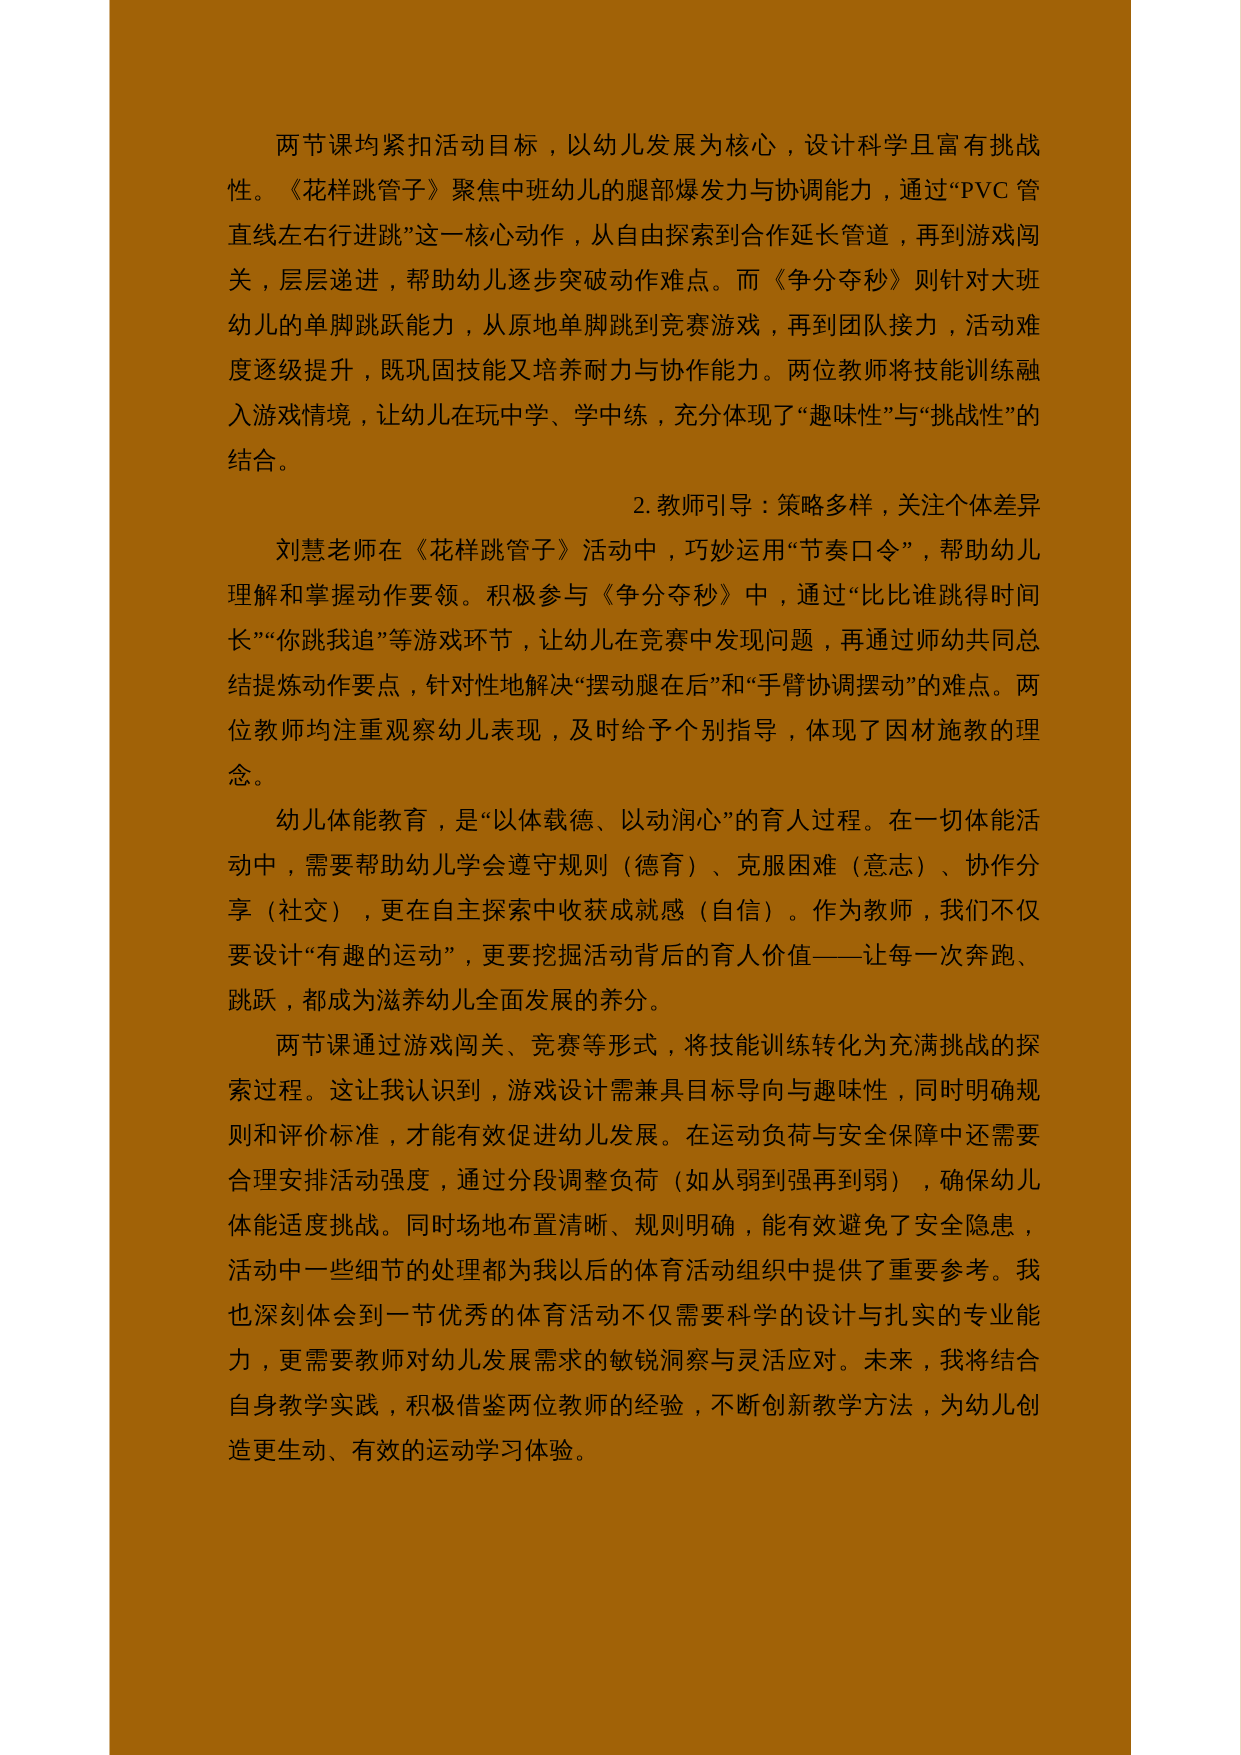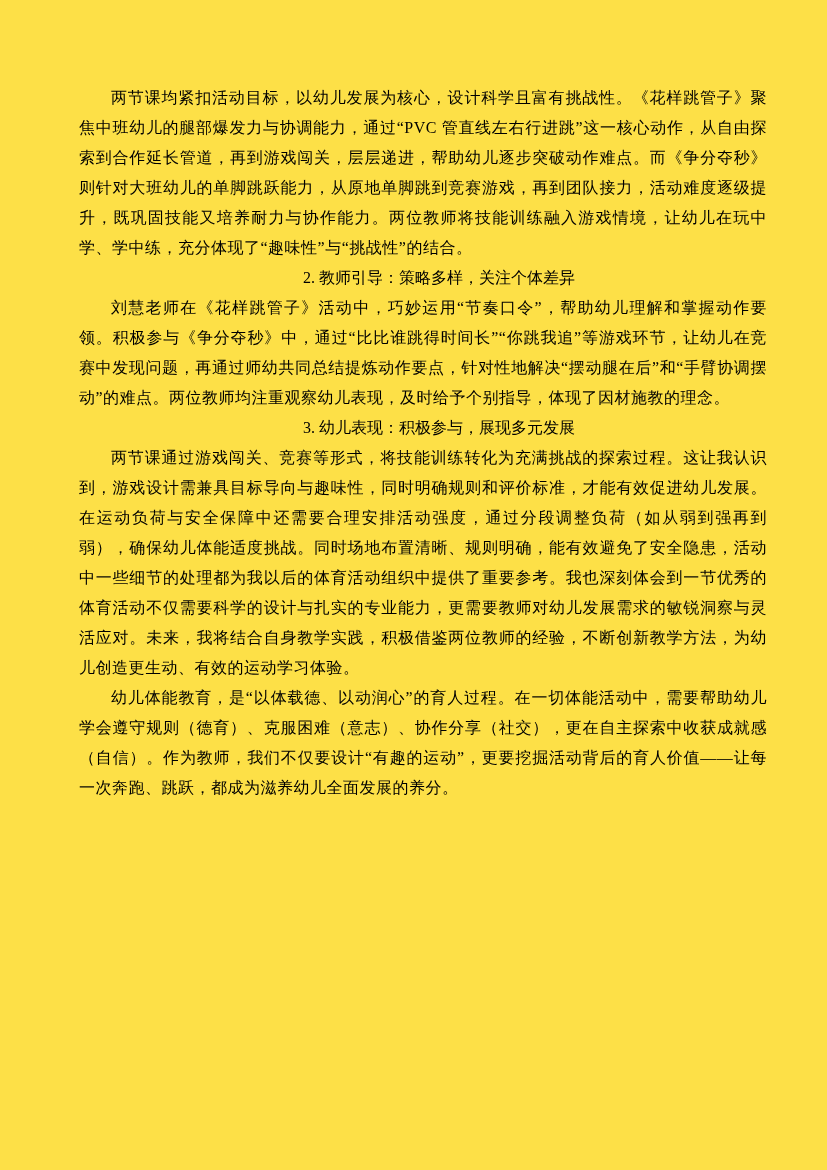--- a/index.html
+++ b/index.html
@@ -2,55 +2,54 @@
 <html><head>
 <meta charset="utf-8">
 <style>
   html, body {
     margin: 0;
     padding: 0;
     background: #ffffff;
   }
   .page {
     position: relative;
-    width: 827px;
+    width: 681px;
     min-height: 1170px;
     margin: 0 auto;
-    background: #fde047;
+    background: #a16207;
     box-sizing: border-box;
     padding: 83px 60px 28px 79px;
     font-family: "Liberation Serif", "DejaVu Serif", serif;
     font-size: 16px;
     line-height: 30px;
     color: #000000;
   }
   .para {
     margin: 0;
     padding: 0;
     text-indent: 2em;
     text-align: justify;
     letter-spacing: 0.5px;
   }
   .heading {
     margin: 0;
     padding: 0;
     text-indent: 2em;
-    text-align: center;
+    text-align: right;
     font-weight: normal;
   }
 </style>
 </head>
 <body>
 
 <div class="page">
   <p class="para">两节课均紧扣活动目标，以幼儿发展为核心，设计科学且富有挑战性。《花样跳管子》聚焦中班幼儿的腿部爆发力与协调能力，通过“PVC 管直线左右行进跳”这一核心动作，从自由探索到合作延长管道，再到游戏闯关，层层递进，帮助幼儿逐步突破动作难点。而《争分夺秒》则针对大班幼儿的单脚跳跃能力，从原地单脚跳到竞赛游戏，再到团队接力，活动难度逐级提升，既巩固技能又培养耐力与协作能力。两位教师将技能训练融入游戏情境，让幼儿在玩中学、学中练，充分体现了“趣味性”与“挑战性”的结合。</p>
 
   <p class="heading">2. 教师引导：策略多样，关注个体差异</p>
 
   <p class="para">刘慧老师在《花样跳管子》活动中，巧妙运用“节奏口令”，帮助幼儿理解和掌握动作要领。积极参与《争分夺秒》中，通过“比比谁跳得时间长”“你跳我追”等游戏环节，让幼儿在竞赛中发现问题，再通过师幼共同总结提炼动作要点，针对性地解决“摆动腿在后”和“手臂协调摆动”的难点。两位教师均注重观察幼儿表现，及时给予个别指导，体现了因材施教的理念。</p>
 
-  <p class="heading">3. 幼儿表现：积极参与，展现多元发展</p>
 
 
+  <p class="para">幼儿体能教育，是“以体载德、以动润心”的育人过程。在一切体能活动中，需要帮助幼儿学会遵守规则（德育）、克服困难（意志）、协作分享（社交），更在自主探索中收获成就感（自信）。作为教师，我们不仅要设计“有趣的运动”，更要挖掘活动背后的育人价值——让每一次奔跑、跳跃，都成为滋养幼儿全面发展的养分。</p>
+
   <p class="para">两节课通过游戏闯关、竞赛等形式，将技能训练转化为充满挑战的探索过程。这让我认识到，游戏设计需兼具目标导向与趣味性，同时明确规则和评价标准，才能有效促进幼儿发展。在运动负荷与安全保障中还需要合理安排活动强度，通过分段调整负荷（如从弱到强再到弱），确保幼儿体能适度挑战。同时场地布置清晰、规则明确，能有效避免了安全隐患，活动中一些细节的处理都为我以后的体育活动组织中提供了重要参考。我也深刻体会到一节优秀的体育活动不仅需要科学的设计与扎实的专业能力，更需要教师对幼儿发展需求的敏锐洞察与灵活应对。未来，我将结合自身教学实践，积极借鉴两位教师的经验，不断创新教学方法，为幼儿创造更生动、有效的运动学习体验。</p>
-
-  <p class="para">幼儿体能教育，是“以体载德、以动润心”的育人过程。在一切体能活动中，需要帮助幼儿学会遵守规则（德育）、克服困难（意志）、协作分享（社交），更在自主探索中收获成就感（自信）。作为教师，我们不仅要设计“有趣的运动”，更要挖掘活动背后的育人价值——让每一次奔跑、跳跃，都成为滋养幼儿全面发展的养分。</p>
 </div>
 
 </body></html>

